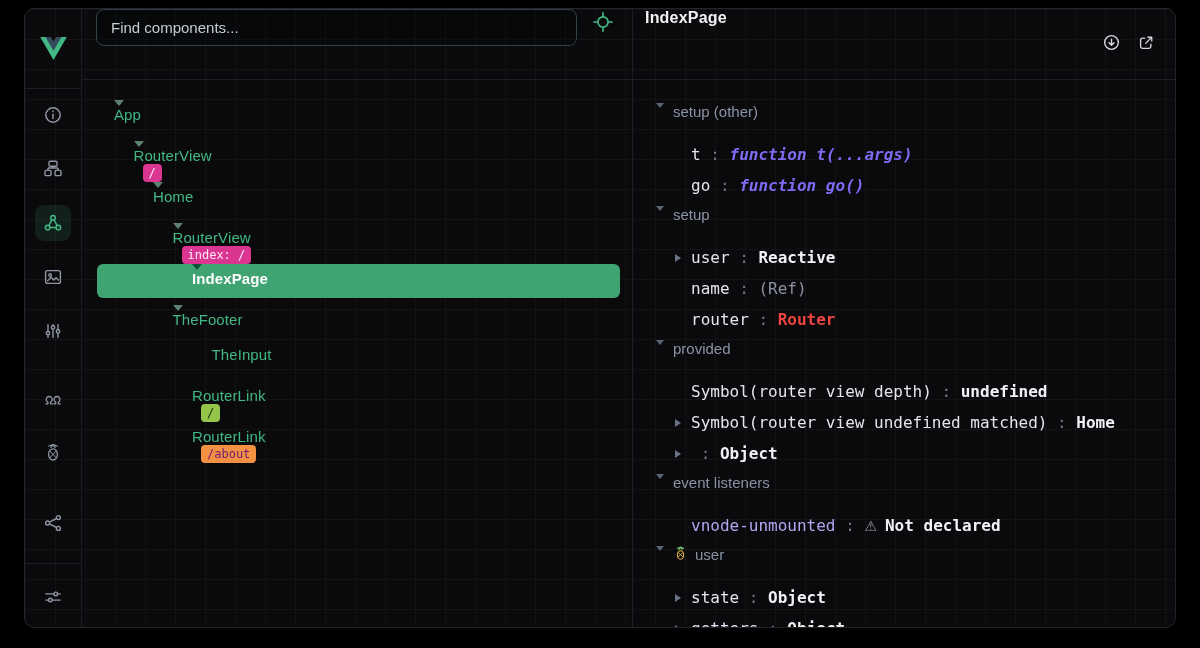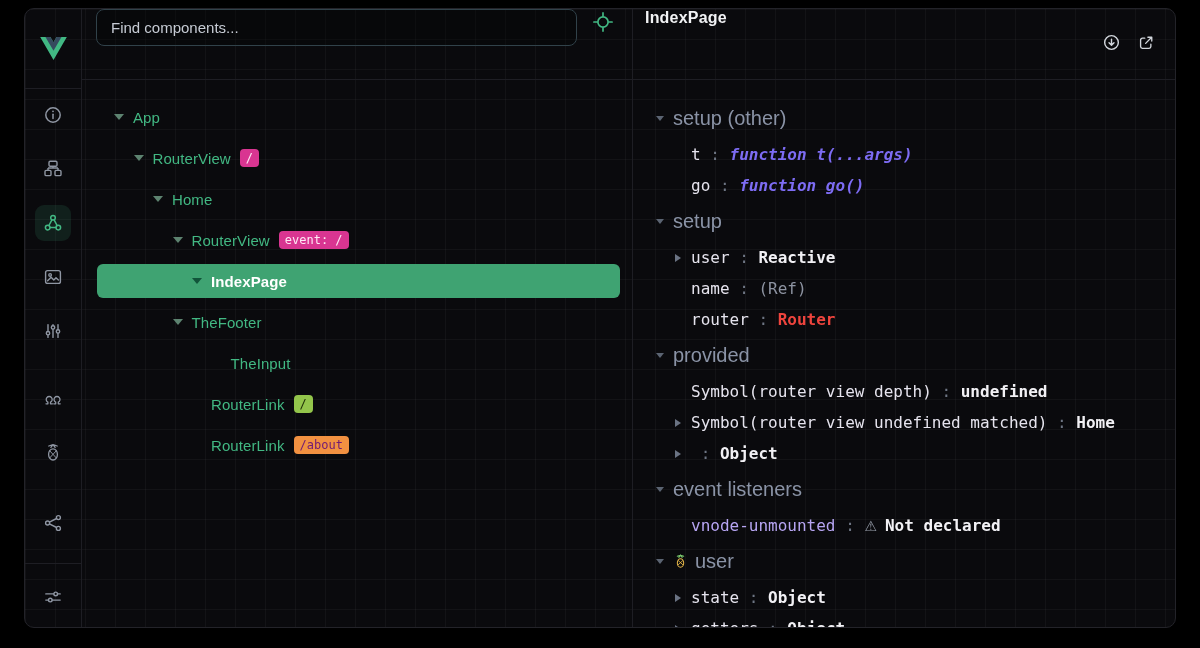--- a/index.html
+++ b/index.html
@@ -28,34 +28,34 @@
   .search-input::placeholder{color:#c6cbd4;opacity:1;}
   .inspect-btn{background:none;border:none;color:#42b883;margin-left:13px;cursor:pointer;display:flex;padding:2px;}
   .panel-title{font-size:16px;font-weight:600;color:#f1f2f4;flex:1;letter-spacing:0.2px;}
   .hdr-actions{display:flex;gap:16px;align-items:center;}
   .hdr-btn{background:none;border:none;color:#d2d6dc;cursor:pointer;display:flex;padding:0;}
   
   .panel-left{width:551px;box-sizing:border-box;flex-shrink:0;border-right:1px solid #1e1e24;display:flex;flex-direction:column;}
   .panel-right{flex:1;min-width:0;display:flex;flex-direction:column;}
   
   .tree{padding-top:20px;flex:1;overflow:hidden;}
-  .tree-row{height:34px;margin:0 12px 7px 15px;border-radius:6px;display:flex;align-items:center;color:#42b883;cursor:pointer;box-sizing:border-box;}
+  .tree-row{height:34px;margin:0 12px 7px 15px;border-radius:6px;display:flex;align-items:flex-start;color:#42b883;cursor:pointer;box-sizing:border-box;flex-direction:column;}
   .tree-row.selected{background:#3fa372;color:#fff;}
   .tri-down{width:0;height:0;border-left:5px solid transparent;border-right:5px solid transparent;border-top:6px solid #5d8370;flex-shrink:0;}
   .tree-row.selected .tri-down{border-top-color:#11543a;}
   .tree-caret{width:10px;display:flex;justify-content:center;margin-right:9px;flex-shrink:0;}
   .tree-label{font-size:15px;font-weight:500;letter-spacing:0.1px;white-space:nowrap;}
   .tree-row.selected .tree-label{font-weight:600;}
   .badge{margin-left:9px;font-family:"DejaVu Sans Mono",monospace;font-size:12px;line-height:1;padding:3px 6px;border-radius:4px;font-weight:500;white-space:nowrap;}
   .badge.pink{background:#d93591;color:#ffe9f5;}
   .badge.lime{background:#93c54b;color:#1d2c07;}
   .badge.orange{background:#f29141;color:#701a75;}
   
   .inspector{padding-top:18px;flex:1;overflow:hidden;}
-  .section-header{height:31px;margin:5px 0;display:flex;align-items:center;padding-left:23px;color:#8a93a6;font-size:20px;cursor:pointer;white-space:nowrap;}
+  .section-header{height:31px;margin:5px 0;display:flex;padding-left:23px;color:#8a93a6;font-size:15px;cursor:pointer;white-space:nowrap;}
   .section-header .tri-down{border-left-width:4.5px;border-right-width:4.5px;border-top:5.5px solid #5b6472;margin-right:9px;}
   .section-icon{display:flex;margin-right:7px;}
   .prop-row{height:31px;display:flex;align-items:center;padding-left:42px;font-family:"DejaVu Sans Mono",monospace;font-size:16px;white-space:nowrap;}
   .prop-caret{width:16px;display:flex;flex-shrink:0;}
   .tri-right{width:0;height:0;border-top:4.5px solid transparent;border-bottom:4.5px solid transparent;border-left:6px solid #6a7383;}
   .prop-key{color:#e6e4ee;}
   .prop-key.lavender{color:#b7a5f3;}
   .prop-sep{color:#6e7684;white-space:pre;}
   .prop-val.function{color:#7d6cf3;font-style:italic;font-weight:700;}
   .prop-val.object{color:#f2f1f5;font-weight:600;}
@@ -199,21 +199,21 @@
           <span class="tree-caret">
             <span class="tri-down"></span>
           </span>
           <span class="tree-label">Home</span>
         </div>
         <div class="tree-row" style="padding-left: 75.5px;">
           <span class="tree-caret">
             <span class="tri-down"></span>
           </span>
           <span class="tree-label">RouterView</span>
-          <span class="badge pink">event: /</span>
+          <span class="badge pink">index: /</span>
         </div>
         <div class="tree-row selected" style="padding-left: 95px;">
           <span class="tree-caret">
             <span class="tri-down"></span>
           </span>
           <span class="tree-label">IndexPage</span>
         </div>
         <div class="tree-row" style="padding-left: 75.5px;">
           <span class="tree-caret">
             <span class="tri-down"></span>

